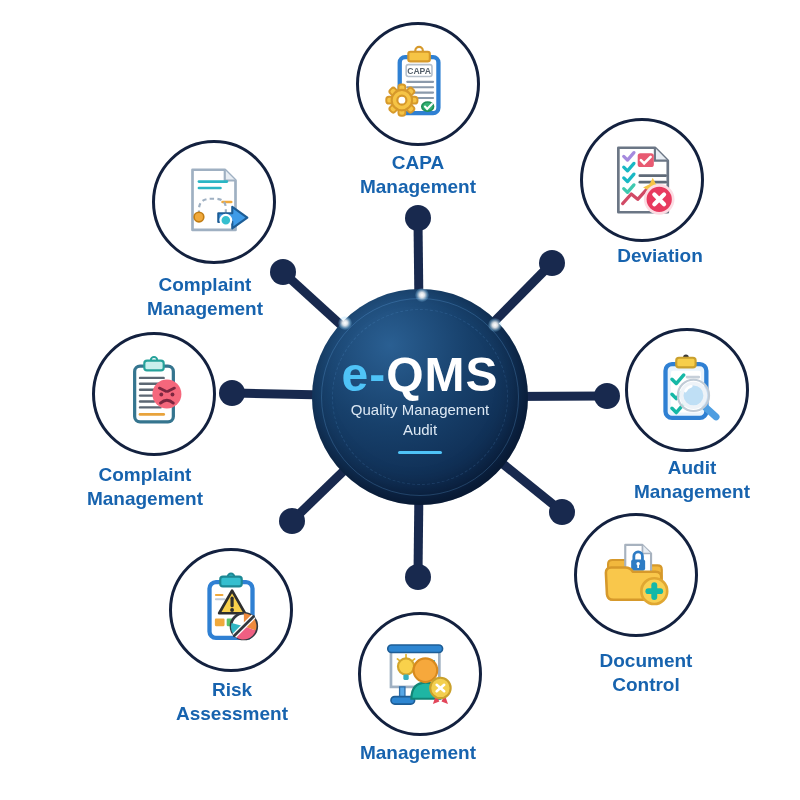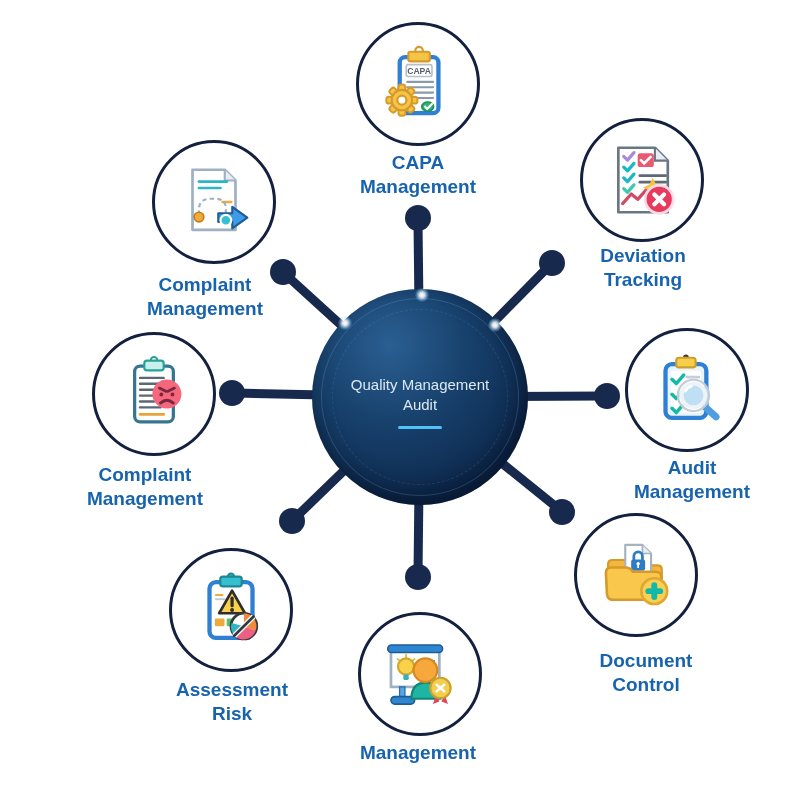--- a/index.html
+++ b/index.html
@@ -51,20 +51,23 @@
       <circle cx="607" cy="396" r="13"></circle>
       <circle cx="562" cy="512" r="13"></circle>
       <circle cx="418" cy="577" r="13"></circle>
       <circle cx="292" cy="521" r="13"></circle>
       <circle cx="232" cy="393" r="13"></circle>
       <circle cx="283" cy="272" r="13"></circle>
     </g>
   </svg>
 
   <div class="hub">
+    <div class="hub-brand">
+      <span class="accent">e-</span><span class="main">QMS</span>
+    </div>
     <div class="hub-sub">
       <div>Quality Management</div>
       <div>Audit</div>
     </div>
     <div class="hub-underline"></div>
   </div>
   <div class="sparkle" style="left:415px;top:288px;"></div>
   <div class="sparkle" style="left:338px;top:316px;"></div>
   <div class="sparkle" style="left:488px;top:318px;"></div>
 
@@ -118,23 +121,22 @@
       </g>
       <path d="M22 62 L30 53 L36 58 L45 48 L52 54" stroke="#d14a66" stroke-width="3" fill="none" stroke-linecap="round" stroke-linejoin="round"></path>
       <path d="M50 38 l3 6 6 3 -6 3 -3 6 -3-6 -6-3 6-3 z" fill="#f6c445"></path>
       <circle cx="56" cy="58" r="13" fill="#e83a5f" stroke="#fcdce3" stroke-width="2.5"></circle>
       <g stroke="#fff" stroke-width="4" stroke-linecap="round">
         <line x1="51.5" y1="53.5" x2="60.5" y2="62.5"></line>
         <line x1="60.5" y1="53.5" x2="51.5" y2="62.5"></line>
       </g>
     </svg>
   </div>
-  <div class="node-label" style="left:643px;top:244px;">
+  <div class="node-label" style="left:660px;top:244px;">
     <div>Deviation</div>
-    <div>Tracking</div>
   </div>
 
   <div class="node-circle" style="left:625px;top:328px;">
     <svg width="86" height="86" viewBox="0 0 80 80">
       <circle cx="39" cy="9.5" r="2.6" fill="#3a3a3a"></circle>
       <rect x="20" y="16" width="38" height="50" rx="6" fill="#eaf4fc" stroke="#2f80d3" stroke-width="4"></rect>
       <rect x="25" y="22" width="28" height="39" rx="2" fill="#fff"></rect>
       <rect x="30" y="10" width="18" height="9" rx="2.5" fill="#f6ce4a" stroke="#c9a02e" stroke-width="2"></rect>
       <line x1="40" y1="28" x2="51" y2="28" stroke="#c6cfd9" stroke-width="2.4" stroke-linecap="round"></line>
       <g fill="none" stroke="#16b8a6" stroke-width="3.2" stroke-linecap="round" stroke-linejoin="round">
@@ -223,22 +225,22 @@
       <rect x="36" y="48" width="9" height="7" rx="1" fill="#58c16a"></rect>
       <circle cx="52" cy="55" r="12" fill="#fff" stroke="#33383f" stroke-width="2.5"></circle>
       <path d="M52 55 L52 43 A12 12 0 0 1 63 59 Z" fill="#f08a3c"></path>
       <path d="M52 55 L63 59 A12 12 0 0 1 45 65.5 Z" fill="#ef5f82"></path>
       <path d="M52 55 L45 65.5 A12 12 0 0 1 40.5 52 Z" fill="#2fb5c4"></path>
       <line x1="43" y1="64" x2="61" y2="46" stroke="#fff" stroke-width="5"></line>
       <line x1="43" y1="64" x2="61" y2="46" stroke="#33383f" stroke-width="2.5" stroke-linecap="round"></line>
     </svg>
   </div>
   <div class="node-label" style="left:232px;top:678px;">
+    <div>Risk</div>
     <div>Assessment</div>
-    <div>Risk</div>
   </div>
 
   <div class="node-circle" style="left:92px;top:332px;">
     <svg width="86" height="86" viewBox="0 0 80 80">
       <circle cx="40" cy="8.5" r="3" fill="#fff" stroke="#26a29b" stroke-width="1.8"></circle>
       <rect x="22" y="14" width="36" height="52" rx="5" fill="#fff" stroke="#35758f" stroke-width="3"></rect>
       <rect x="31" y="9" width="18" height="9" rx="2.5" fill="#c9efed" stroke="#26a29b" stroke-width="2"></rect>
       <g stroke="#5c6773" stroke-width="2.2" stroke-linecap="round">
         <line x1="27" y1="25" x2="49" y2="25"></line>
         <line x1="27" y1="30.5" x2="49" y2="30.5"></line>

